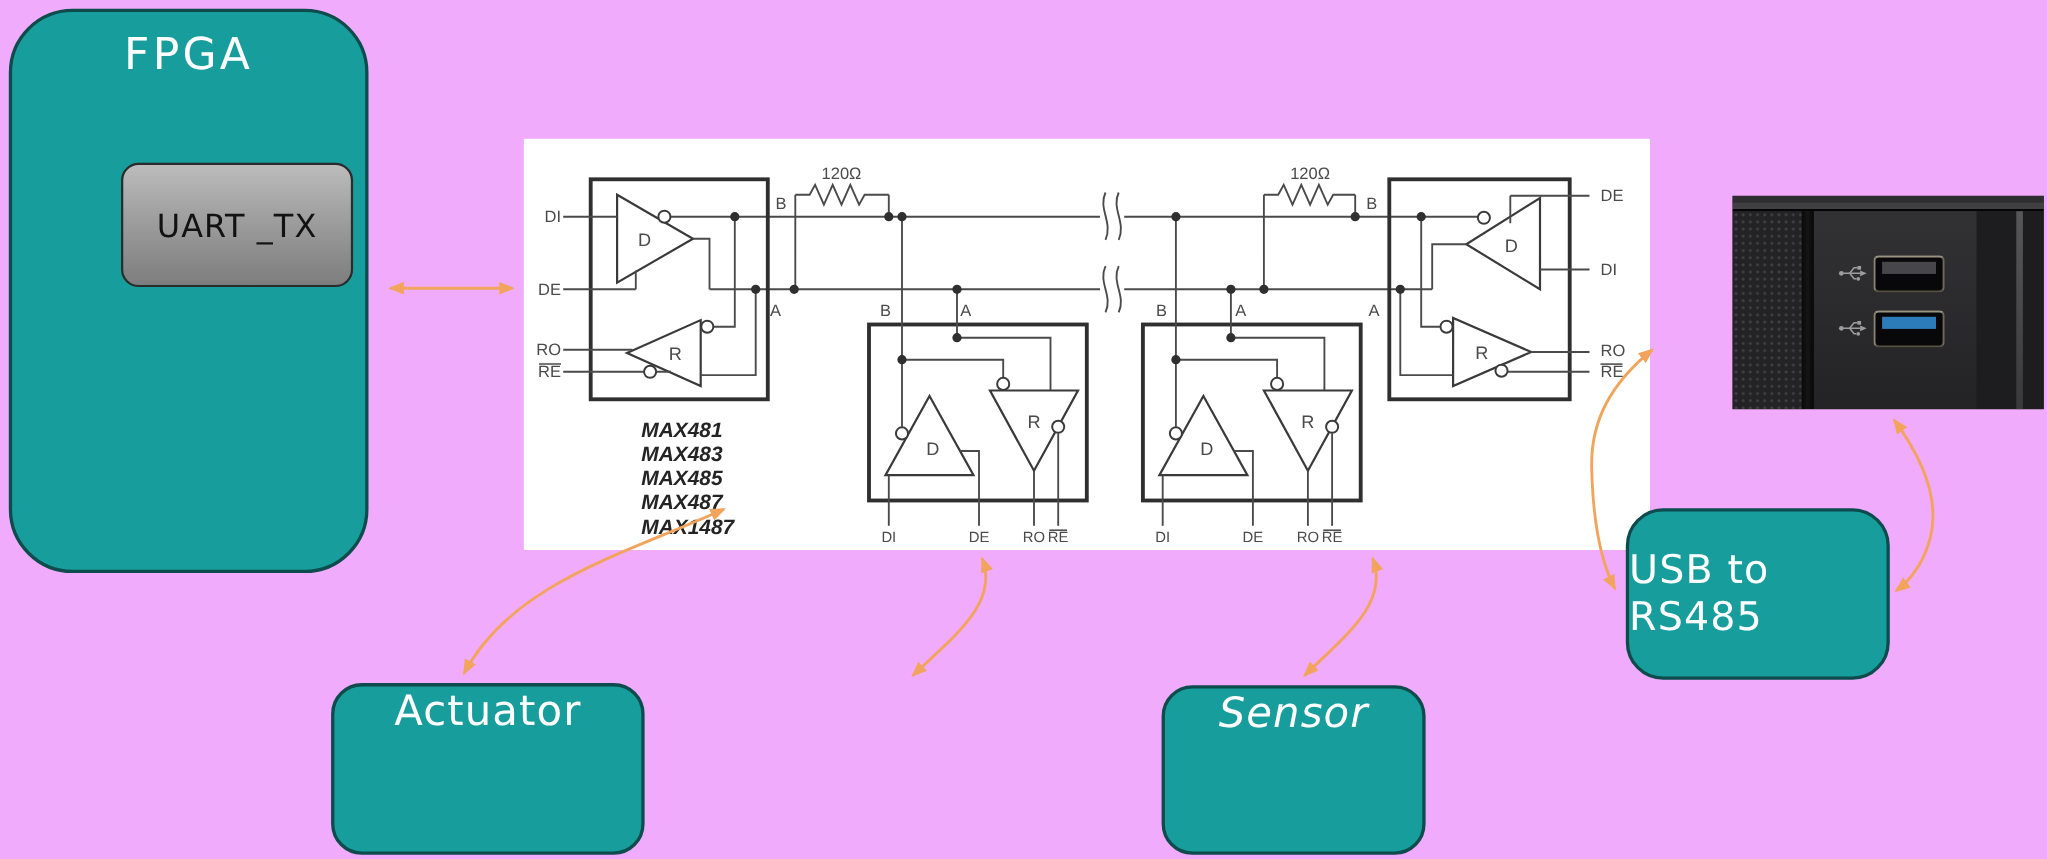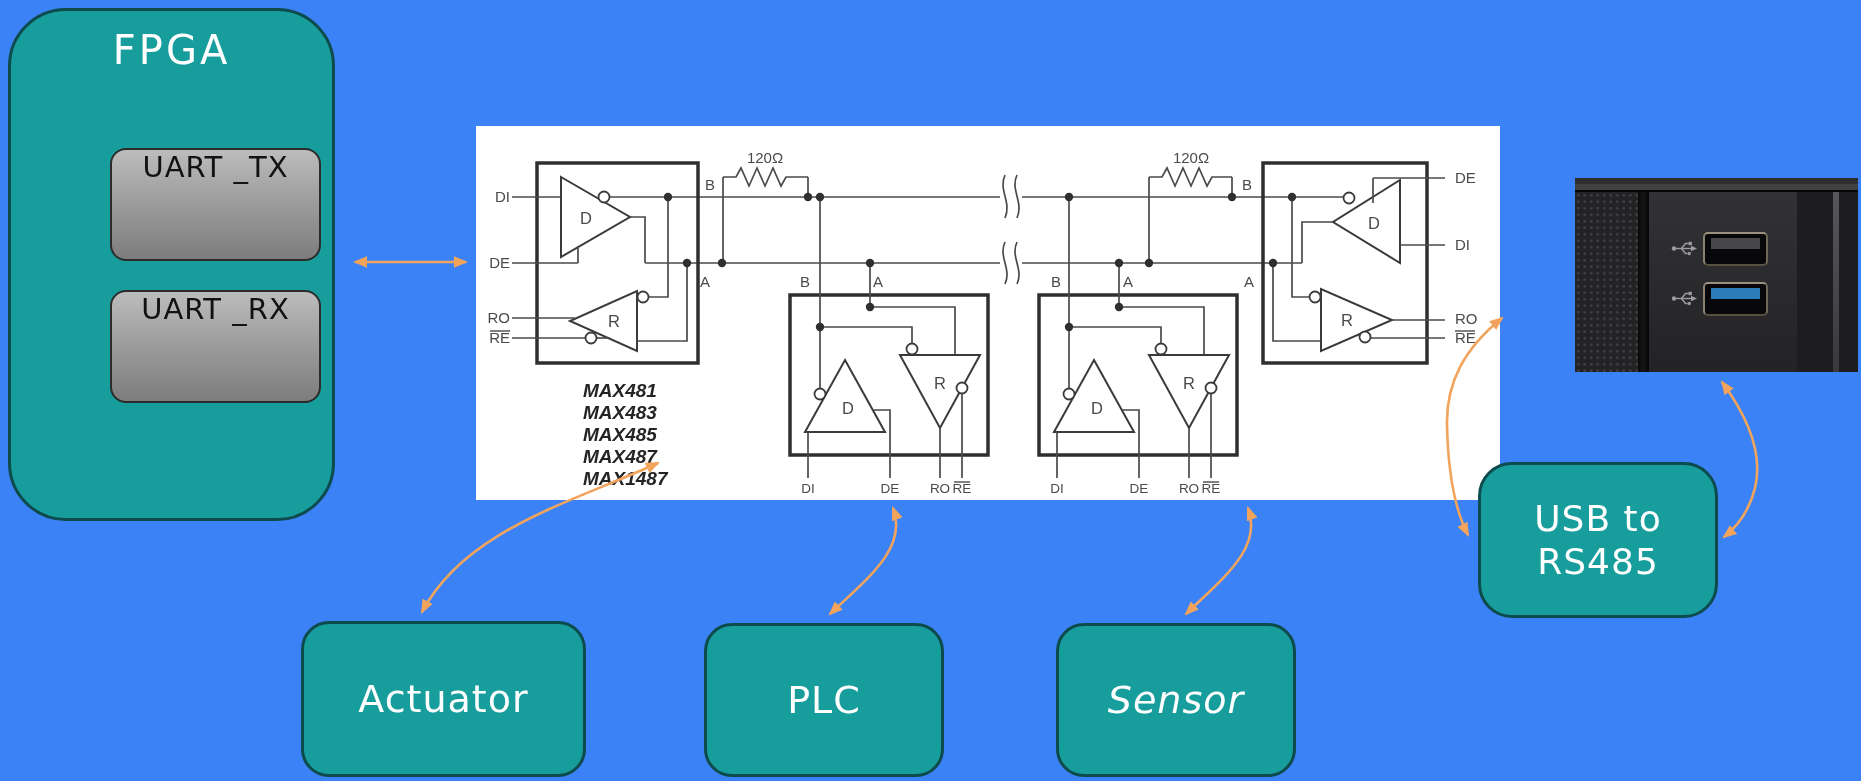--- a/index.html
+++ b/index.html
@@ -1,33 +1,33 @@
 <!DOCTYPE html>
 <html style="--teal: #189D9D; --teal_border: #0D4B4C; --orange: #F2A45C; --usb3_blue: #2B7CB9;"><head>
 <meta charset="utf-8">
 <style>
   html,body{margin:0;padding:0;background:#000;}
-  .stage{position:relative;width:1861px;height:781px;background:#3b82f6;overflow:hidden;
+  .stage{position:relative;width:1861px;height:781px;background:#f0abfc;overflow:hidden;
          font-family:"DejaVu Sans",sans-serif;}
 
   
   .teal{position:absolute;background:var(--teal);border:3px solid var(--teal_border);
         box-sizing:border-box;color:#fff;}
   .fpga{left:8px;top:8px;width:327px;height:513px;border-radius:58px;}
   .fpga-label{position:absolute;top:16px;left:0;width:100%;text-align:center;
               font-size:40px;letter-spacing:3px;color:#fff;}
   .uart{position:absolute;left:99px;width:211px;height:113px;border-radius:16px;
         border:2px solid #2b2b2b;box-sizing:border-box;
         background:linear-gradient(180deg,#bcbcbc 0%,#9e9e9e 45%,#7d7d7d 100%);
-        display:flex;align-items:flex-start;justify-content:center;
+        display:flex;align-items:center;justify-content:center;
         color:#121212;font-size:29px;letter-spacing:1px;}
   .uart.tx{top:137px;}
   .uart.rx{top:279px;}
 
-  .node{display:flex;align-items:center;justify-content:center;
+  .node{display:flex;justify-content:center;
         font-size:38px;letter-spacing:1px;border-radius:28px;}
   .actuator{left:301px;top:621px;width:285px;height:156px;}
   .plc{left:704px;top:623px;width:240px;height:154px;}
   .sensor{left:1056px;top:623px;width:240px;height:154px;font-style:italic;}
   .usb485{left:1478px;top:462px;width:240px;height:156px;border-radius:34px;
           flex-direction:column;font-size:36px;line-height:1.2;}
 
   
   svg.schematic{position:absolute;left:476px;top:126px;}
   .ink-box{fill:none;stroke:#2f2f2f;stroke-width:3.5;}
@@ -79,23 +79,20 @@
 </head>
 <body>
 
 <div class="stage">
 
   <div class="teal fpga">
     <div class="fpga-label">FPGA</div>
     <div class="uart tx">
       <span>UART _TX</span>
     </div>
-    <div class="uart rx">
-      <span>UART _RX</span>
-    </div>
   </div>
 
   <svg class="schematic" width="1024" height="374" viewBox="476 126 1024 374">
     <rect x="476" y="126" width="1024" height="374" fill="#ffffff"></rect>
 
     <g>
       <path class="wire" d="M610 197 H1000"></path>
         <path class="wire" d="M1022 197 H1344"></path>
       <path class="wire" d="M645 263 H1000"></path>
         <path class="wire" d="M1022 263 H1302"></path>
@@ -247,23 +244,20 @@
       <text class="maxlbl" x="583" y="397">MAX481</text>
       <text class="maxlbl" x="583" y="419">MAX483</text>
       <text class="maxlbl" x="583" y="441">MAX485</text>
       <text class="maxlbl" x="583" y="463">MAX487</text>
       <text class="maxlbl" x="583" y="485">MAX1487</text>
     </g>
   </svg>
 
   <div class="teal node actuator">
     <span>Actuator</span>
-  </div>
-  <div class="teal node plc">
-    <span>PLC</span>
   </div>
   <div class="teal node sensor">
     <span>Sensor</span>
   </div>
   <div class="teal node usb485">
     <span>USB to</span>
     <span>RS485</span>
   </div>
 
   <div class="photo">

